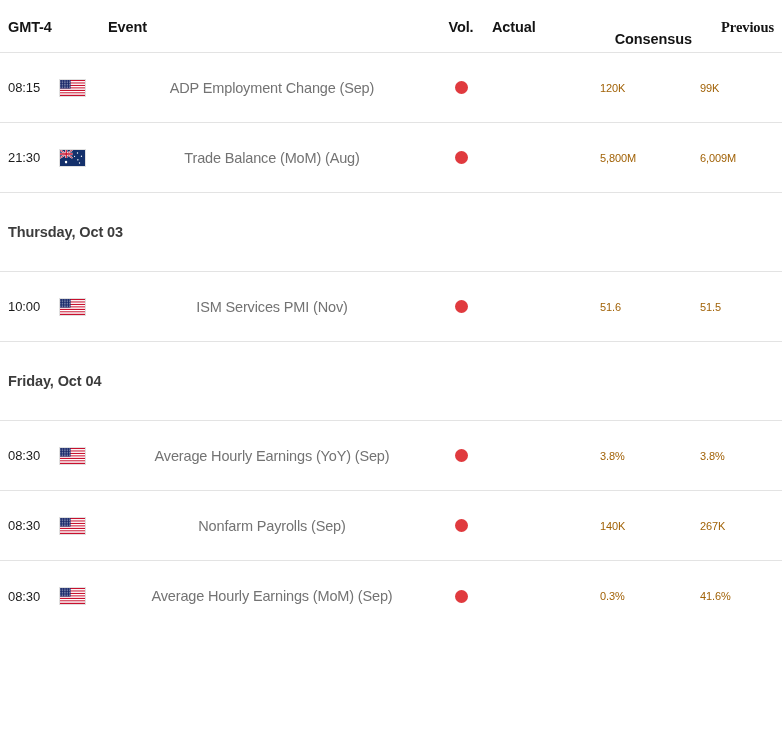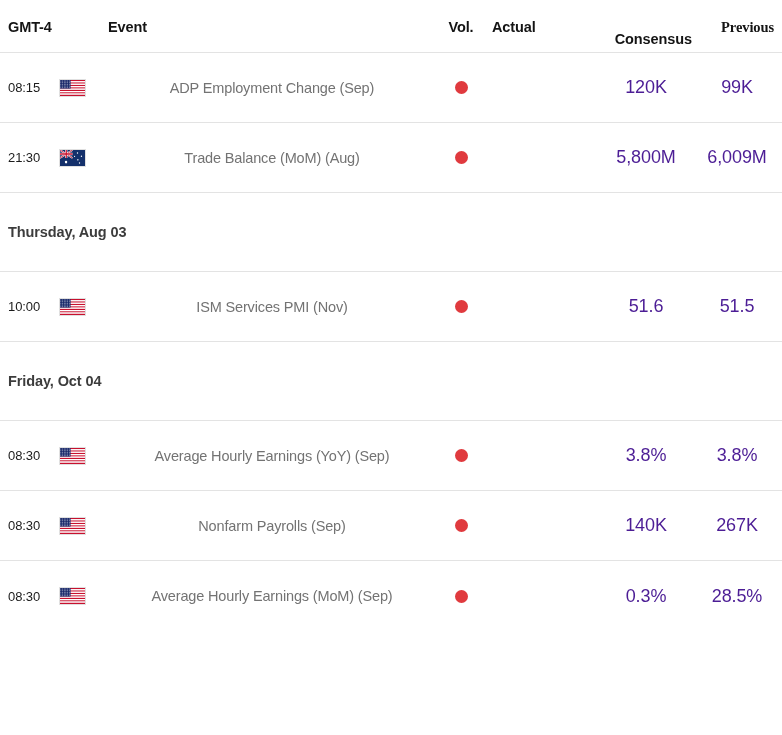--- a/index.html
+++ b/index.html
@@ -100,23 +100,23 @@
     justify-content: center;
     padding-right: 2px;
   }
   .c-actual {
     font-size: 13.5px;
     color: #1b1b1b;
     text-align: left;
     padding-left: 4px;
   }
   .c-consensus, .c-previous {
-    font-size: 18px;
-    color: #4c1d95;
-    text-align: center;
+    font-size: 11px;
+    color: #a16207;
+    text-align: left;
     padding-right: 8px;
     letter-spacing: -0.1px;
   }
 
   
   .vol-dot {
     width: 13px;
     height: 13px;
     border-radius: 50%;
     background: #e03a3e;
@@ -226,21 +226,21 @@
         </div>
         <div class="c-event">Trade Balance (MoM) (Aug)</div>
         <div class="c-vol">
           <span class="vol-dot"></span>
         </div>
         <div class="c-actual"></div>
         <div class="c-consensus">5,800M</div>
         <div class="c-previous">6,009M</div>
       </div>
       <div class="date-row">
-        <div class="date-label">Thursday, Aug 03</div>
+        <div class="date-label">Thursday, Oct 03</div>
       </div>
       <div class="row event-row">
         <div class="c-time">10:00</div>
         <div class="c-flag">
           <svg class="flag" viewBox="0 0 26 14" preserveAspectRatio="none">
             <rect x="0" y="0" width="26" height="1.0769230769230769" fill="#c8102e"></rect>
             <rect x="0" y="1.0769230769230769" width="26" height="1.0769230769230769" fill="#ffffff"></rect>
             <rect x="0" y="2.1538461538461537" width="26" height="1.0769230769230769" fill="#c8102e"></rect>
             <rect x="0" y="3.230769230769231" width="26" height="1.0769230769230769" fill="#ffffff"></rect>
             <rect x="0" y="4.3076923076923075" width="26" height="1.0769230769230769" fill="#c8102e"></rect>
@@ -461,17 +461,17 @@
             <circle cx="7.9" cy="6.7" r="0.42" fill="#ffffff"></circle>
             <circle cx="9.65" cy="6.7" r="0.42" fill="#ffffff"></circle>
           </svg>
         </div>
         <div class="c-event">Average Hourly Earnings (MoM) (Sep)</div>
         <div class="c-vol">
           <span class="vol-dot"></span>
         </div>
         <div class="c-actual"></div>
         <div class="c-consensus">0.3%</div>
-        <div class="c-previous">28.5%</div>
+        <div class="c-previous">41.6%</div>
       </div>
     </div>
 
 </div>
 
 </body></html>

